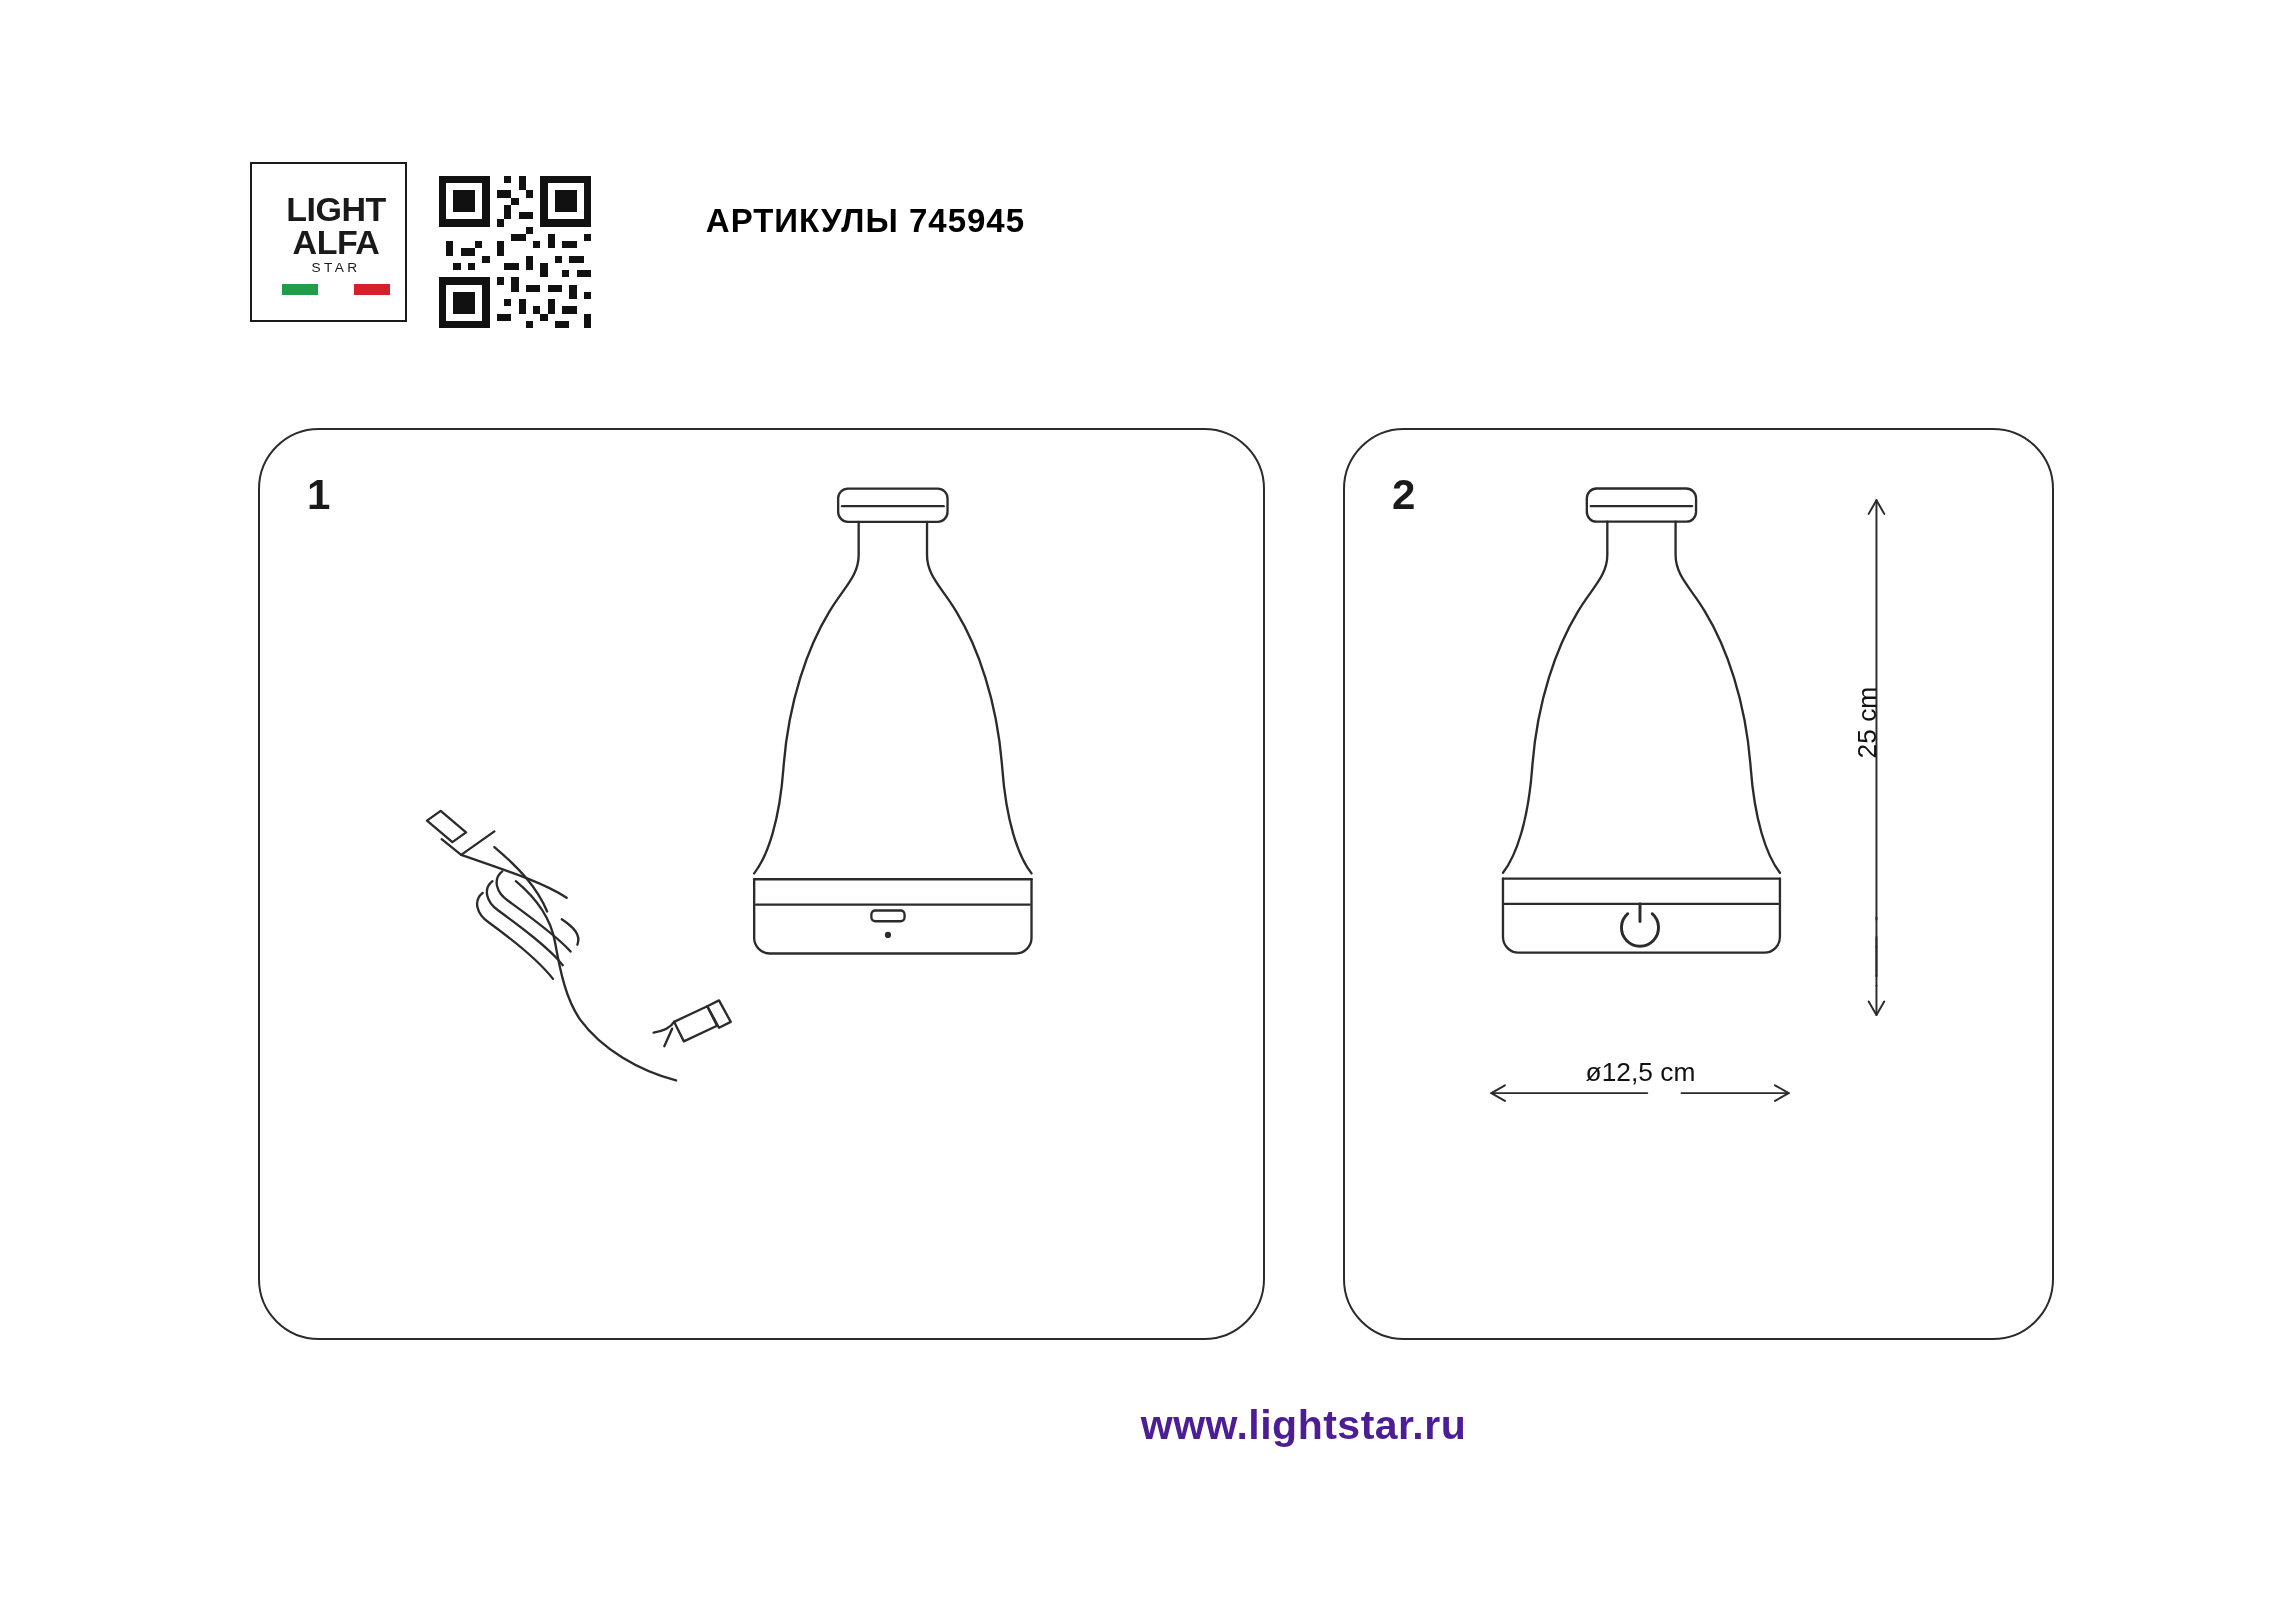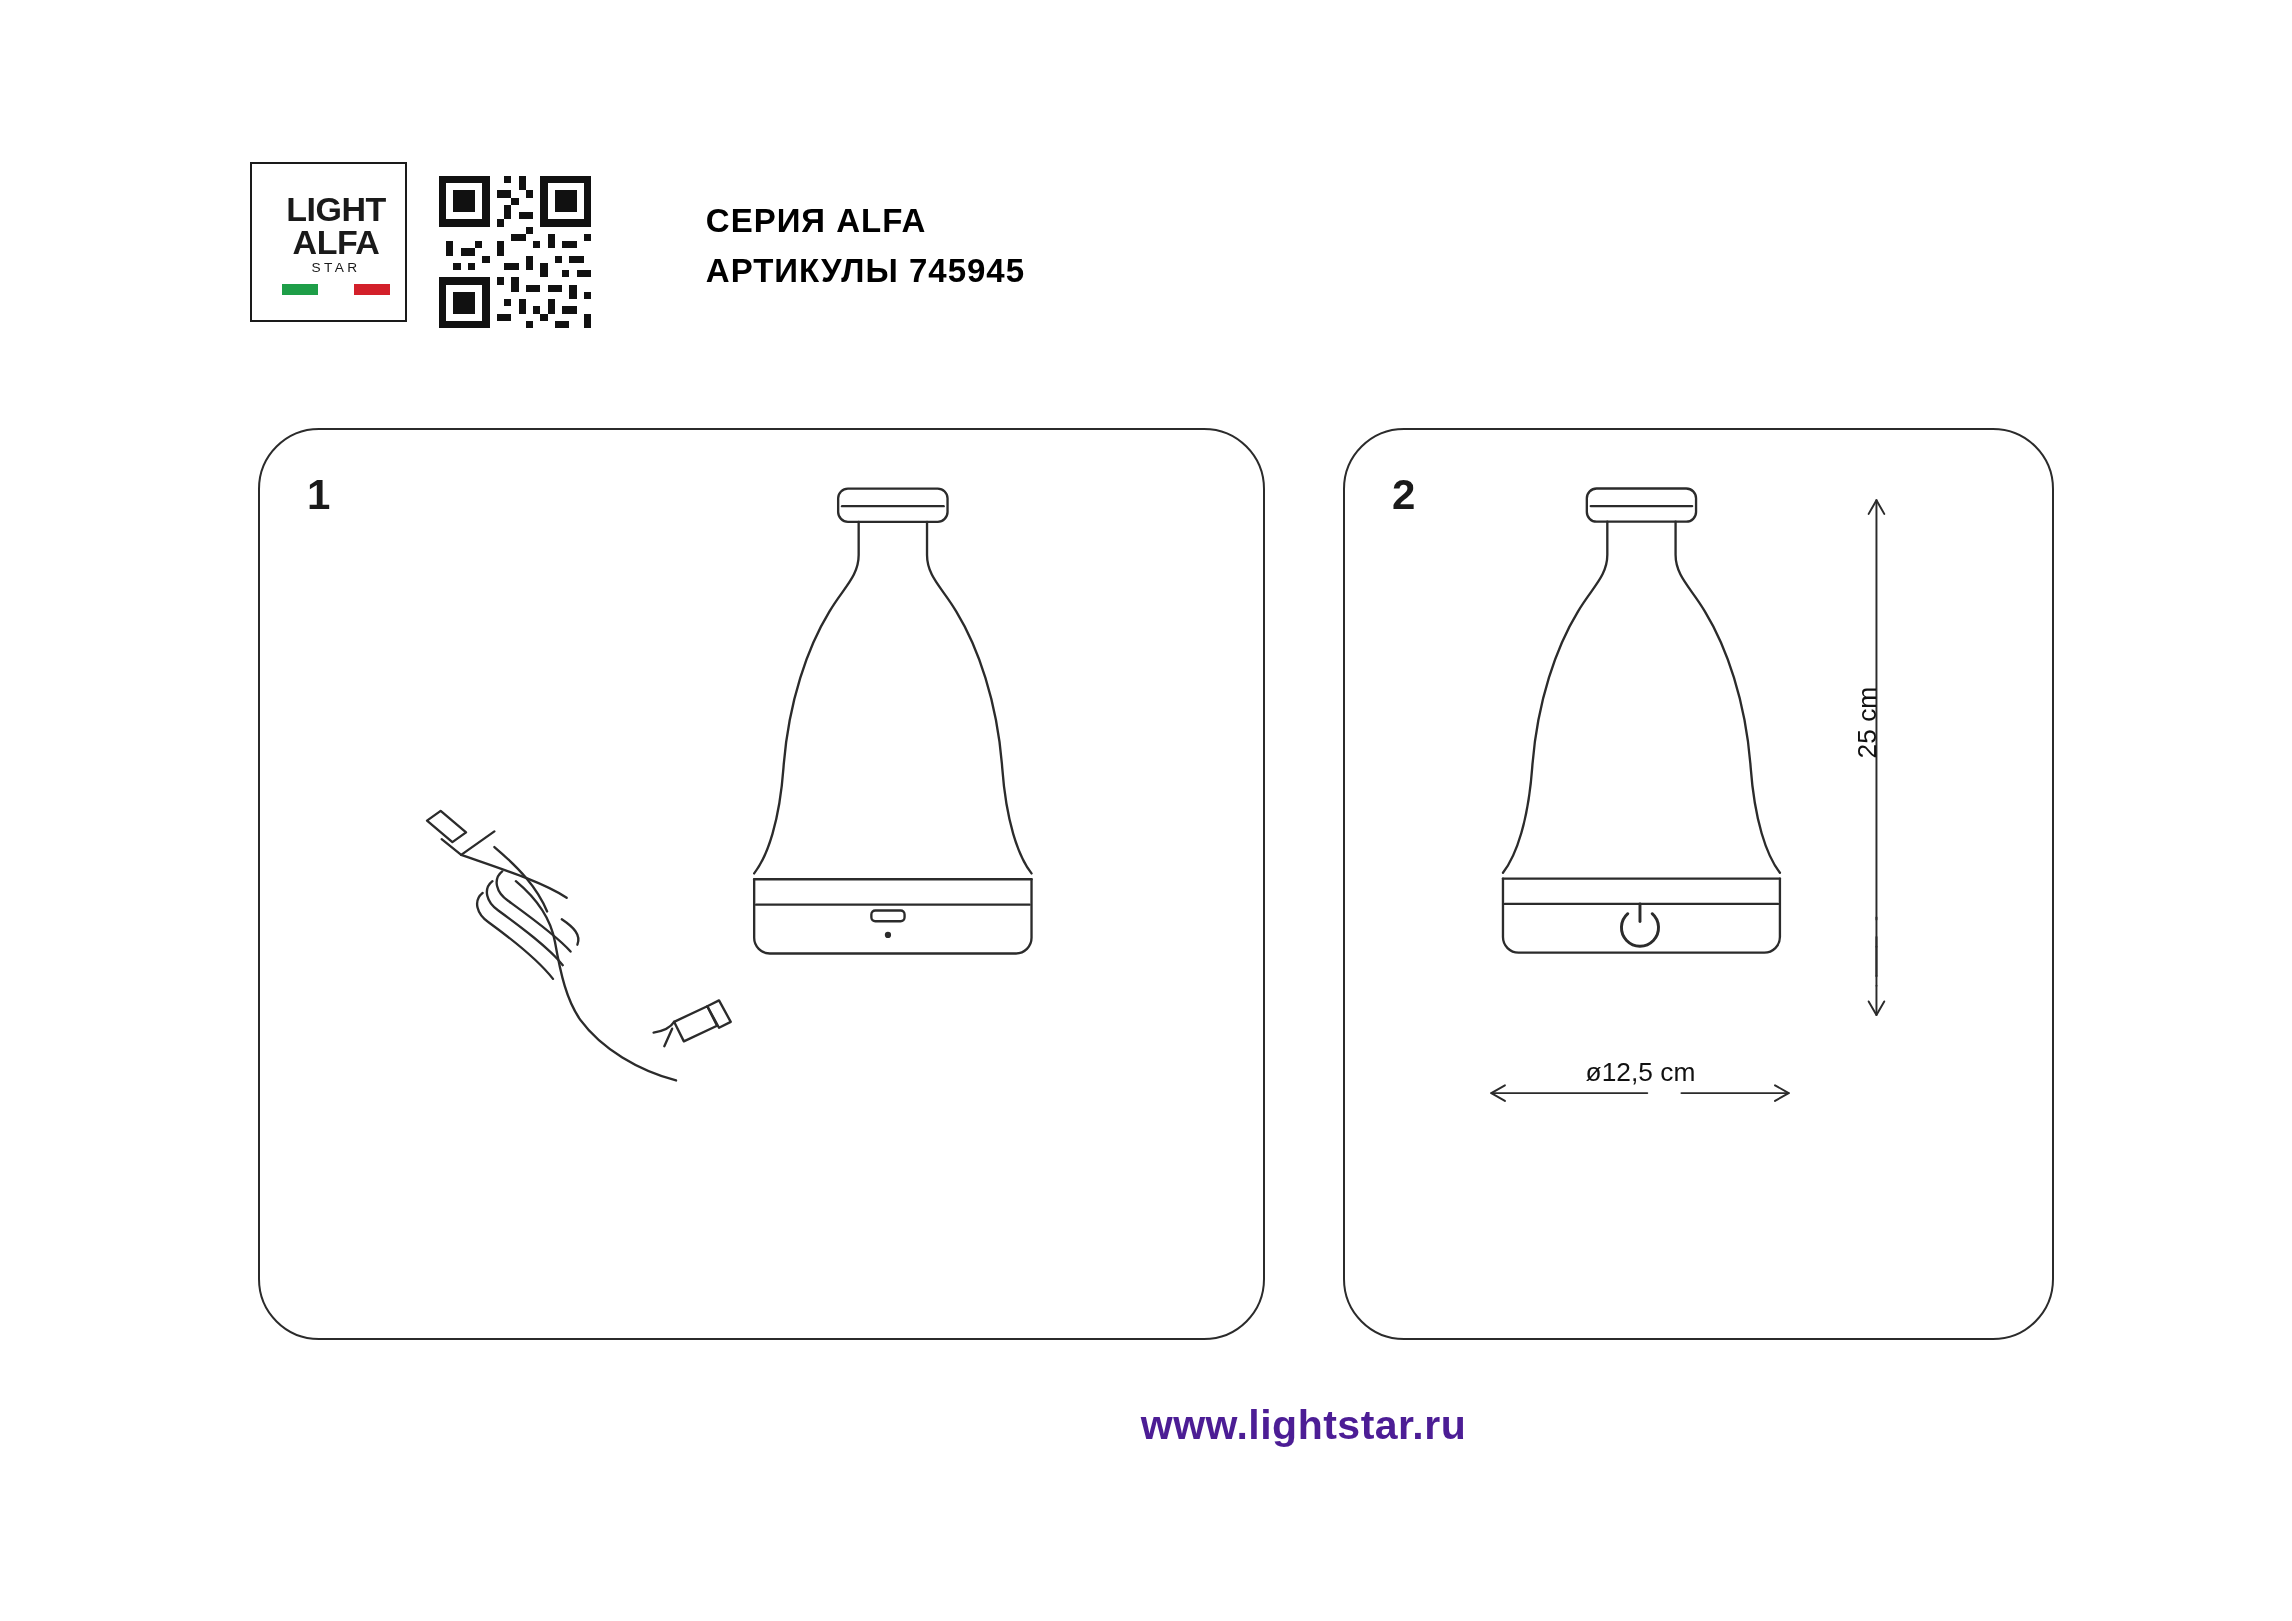--- a/index.html
+++ b/index.html
@@ -214,21 +214,20 @@
           <rect x="3" y="10" width="2" height="1"></rect>
         <rect x="1" y="9" width="1" height="2"></rect>
           <rect x="6" y="11" width="1" height="1"></rect>
         <rect x="4" y="12" width="1" height="1"></rect>
           <rect x="2" y="12" width="1" height="1"></rect>
       </g>
     </svg>
   </div>
 
   <div class="header-right">
-    <div>СЕРИЯ ALFA</div>
     <div>АРТИКУЛЫ 745945</div>
   </div>
 </div>
 
 <div class="panel" id="panel-1">
   <div class="panel-number">1</div>
 
   <svg class="figure" viewBox="0 0 1027 930">
     <g fill="none" stroke="#2b2b2b" stroke-width="2.4" stroke-linecap="round" stroke-linejoin="round">
 

